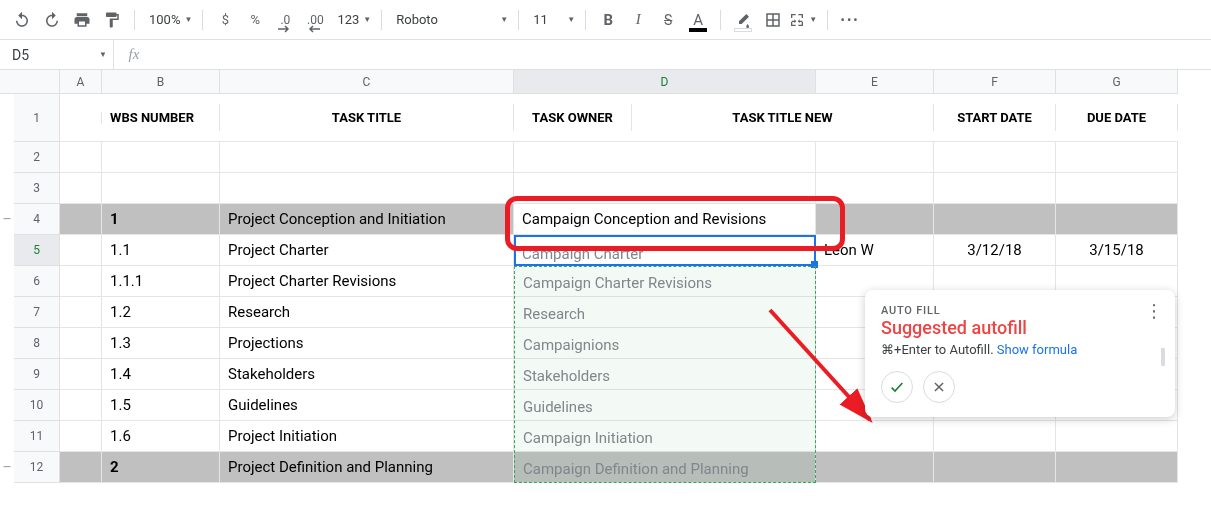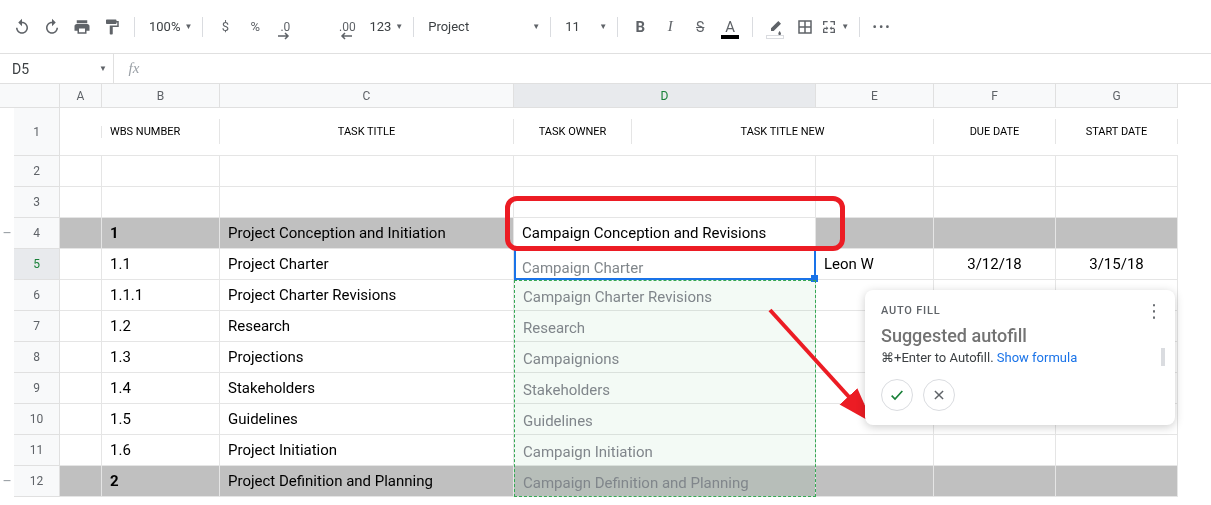--- a/index.html
+++ b/index.html
@@ -9,21 +9,21 @@
   color: #202124;
   background: #fff;
   width: 1211px;
   height: 505px;
   overflow: hidden;
   position: relative;
 }
 
 
 .toolbar {
-  height: 54px;
+  height: 40px;
   display: flex;
   align-items: center;
   padding: 0 8px;
   gap: 2px;
   border-bottom: 1px solid #e0e0e0;
 }
 .tb-btn {
   min-width: 28px;
   height: 28px;
   display: flex;
@@ -158,22 +158,22 @@
   border-right: 1px solid #e5e5e5;
   padding: 6px 8px;
   font-size: 15px;
   color: #000;
   overflow: hidden;
   white-space: nowrap;
   display: flex;
   align-items: center;
 }
 .cell.hdr {
-  font-weight: normal;
-  font-size: 11px;
+  font-weight: bold;
+  font-size: 13px;
   color: #000;
   justify-content: center;
   text-align: center;
 }
 .cell.center { justify-content: center; }
 
 
 .wA { width: 42px; }
 .wB { width: 118px; }
 .wC { width: 294px; }
@@ -242,24 +242,24 @@
 }
 .popup-more {
   position: absolute;
   top: 10px;
   right: 12px;
   color: #5f6368;
   font-size: 18px;
   cursor: pointer;
 }
 .popup-sug {
-  color: #737373;
+  color: #ef4444;
   font-size: 18px;
   font-weight: 500;
-  margin-top: 8px;
+  margin-top: 0;
 }
 .popup-hint {
   color: #3c4043;
   font-size: 13px;
   margin-top: 4px;
 }
 .popup-hint a { color: #1a73e8; text-decoration: none; cursor: pointer; }
 .popup-drag {
   position: absolute;
   right: 10px;
@@ -323,33 +323,33 @@
     </div>
   <div class="tb-btn">
       <span>%</span>
     </div>
   <div class="tb-btn" style="position:relative;">
     <span style="font-size:12px;">.0</span>
     <svg style="position:absolute;bottom:1px;left:6px;width:14px;height:8px;" viewBox="0 0 14 8">
         <path d="M1 4h10M8 1l3 3-3 3" stroke="#5f6368" stroke-width="1.5" fill="none"></path>
       </svg>
   </div>
-  <div class="tb-btn" style="position:relative;margin-left:32px;">
+  <div class="tb-btn" style="position:relative;">
     <span style="font-size:12px;">.00</span>
     <svg style="position:absolute;bottom:1px;left:6px;width:14px;height:8px;" viewBox="0 0 14 8">
         <path d="M13 4H3M6 1L3 4l3 3" stroke="#5f6368" stroke-width="1.5" fill="none"></path>
       </svg>
   </div>
   <div class="tb-text tb-dd">
       <span>123</span>
       <span class="tri">▼</span>
     </div>
   <div class="tb-sep"></div>
   <div class="tb-text tb-dd" style="width:120px;justify-content:space-between;">
-      <span>Project</span>
+      <span>Roboto</span>
       <span class="tri">▼</span>
     </div>
   <div class="tb-sep"></div>
   <div class="tb-text tb-dd" style="width:50px;justify-content:space-between;">
       <span>11</span>
       <span class="tri">▼</span>
     </div>
   <div class="tb-sep"></div>
   <div class="tb-btn">
       <b style="font-size:15px;">B</b>
@@ -441,22 +441,22 @@
   </div>
 
   <div class="cells">
 
     <div class="row first">
       <div class="cell wA"></div>
       <div class="cell hdr wB" style="justify-content:flex-start;">WBS NUMBER</div>
       <div class="cell hdr wC">TASK TITLE</div>
       <div class="cell hdr wE">TASK OWNER</div>
       <div class="cell hdr wD">TASK TITLE NEW</div>
+      <div class="cell hdr wF">START DATE</div>
       <div class="cell hdr wG">DUE DATE</div>
-      <div class="cell hdr wF">START DATE</div>
     </div>
 
     <div class="row">
       <div class="cell wA"></div>
       <div class="cell wB"></div>
       <div class="cell wC"></div>
       <div class="cell wD"></div>
       <div class="cell wE"></div>
       <div class="cell wF"></div>
       <div class="cell wG"></div>

